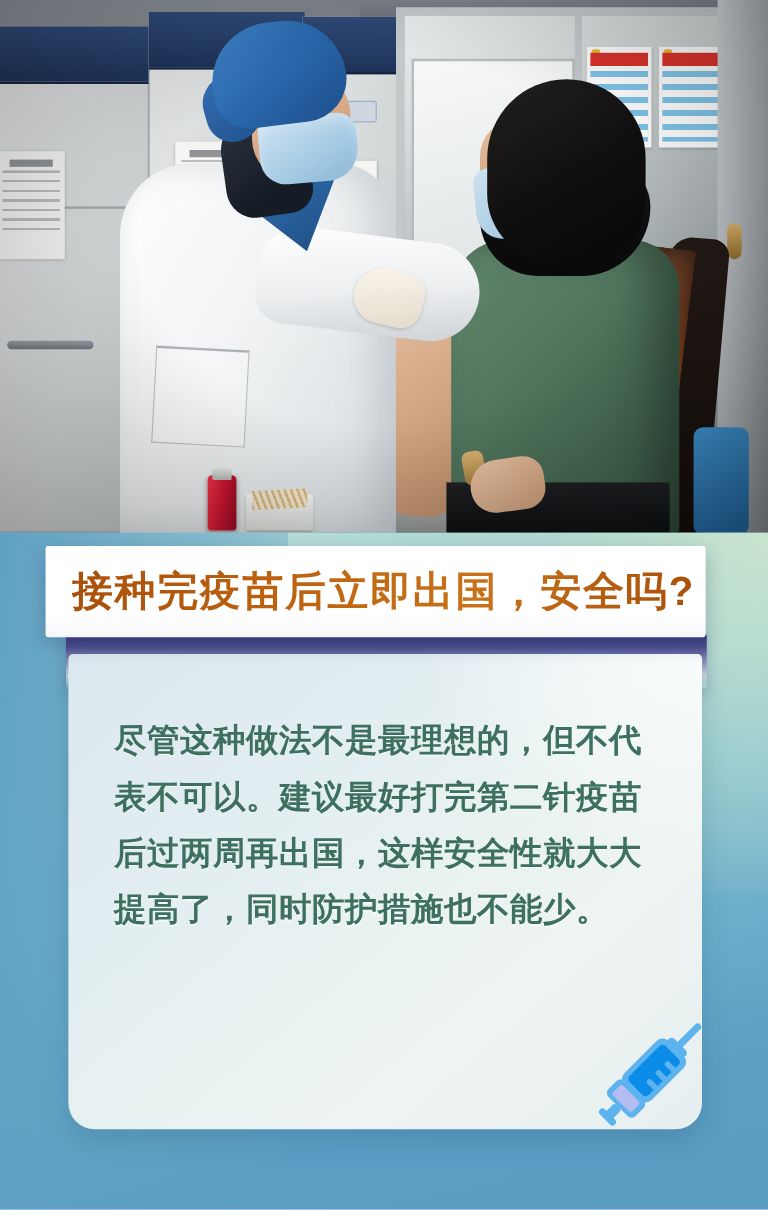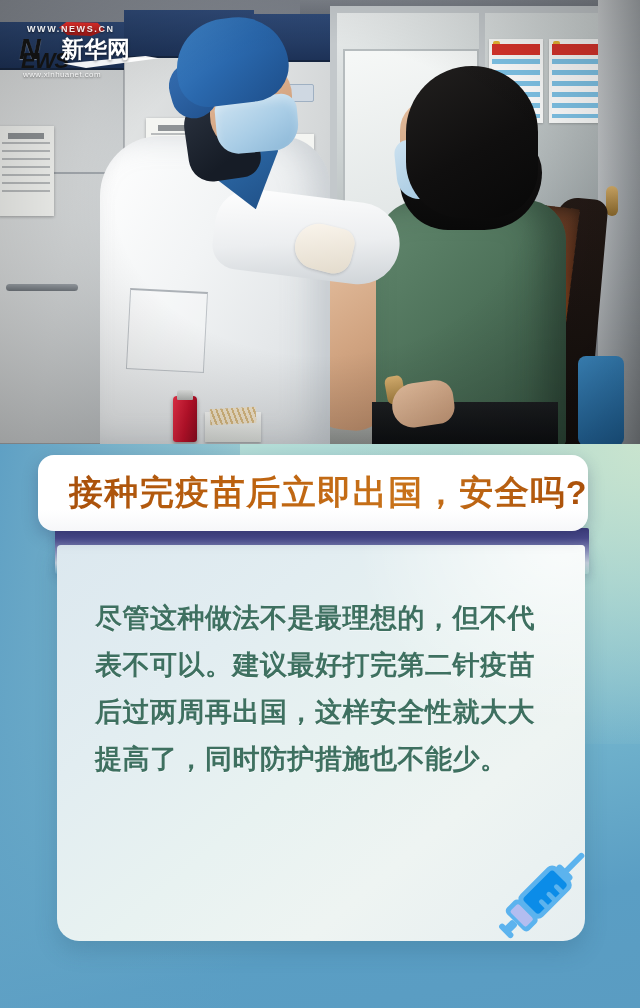--- a/index.html
+++ b/index.html
@@ -449,27 +449,26 @@
     color: #3e7060;
     font-family: Liberation Mono, monospace;
     white-space: pre-wrap;
     text-shadow: 0 1px 0 rgba(255,255,255,.55);
   }
 
   
   .title-pill {
     position: absolute;
     left: 38px; top: 455px; width: 550px; height: 76px;
-    border-radius: 16px;
+    border-radius: 2px;
     background: linear-gradient(180deg,#ffffff 0%, #ffffff 72%, #f6f7f9 100%);
     box-shadow: 0 6px 16px rgba(36,46,88,.28);
     display: flex;
     align-items: center;
     z-index: 5;
-    justify-content: flex-end;
   }
   .title-text {
     margin-left: 22px;
     font-size: 34px;
     font-weight: bold;
     letter-spacing: 1.5px;
     background: linear-gradient(100deg,#a8500b 0%, #bd6310 35%, #c87219 65%, #a94f09 100%);
     -webkit-background-clip: text;
     background-clip: text;
     color: #b35b10;
@@ -580,29 +579,20 @@
 
       <div class="swab-box"></div>
       <div class="swabs"></div>
       <div class="iodine-label"></div>
       <div class="iodine-bottle"></div>
       <div class="iodine-cap"></div>
 
       <div class="photo-vignette"></div>
     </div>
 
-    <div class="watermark">
-      <div class="wm-red"></div>
-      <div class="wm-url-top">WWW.NEWS.CN</div>
-      <div class="wm-n">N</div>
-      <div class="wm-news">EWS</div>
-      <div class="wm-swoosh"></div>
-      <div class="wm-cn">新华网</div>
-      <div class="wm-url-bot">www.xinhuanet.com</div>
-    </div>
   </div>
 
   <div class="lower">
     <div class="lower-left-wash"></div>
     <div class="lower-topright-wash"></div>
   </div>
 
   <div class="purple-band"></div>
 
   <div class="content-card">

